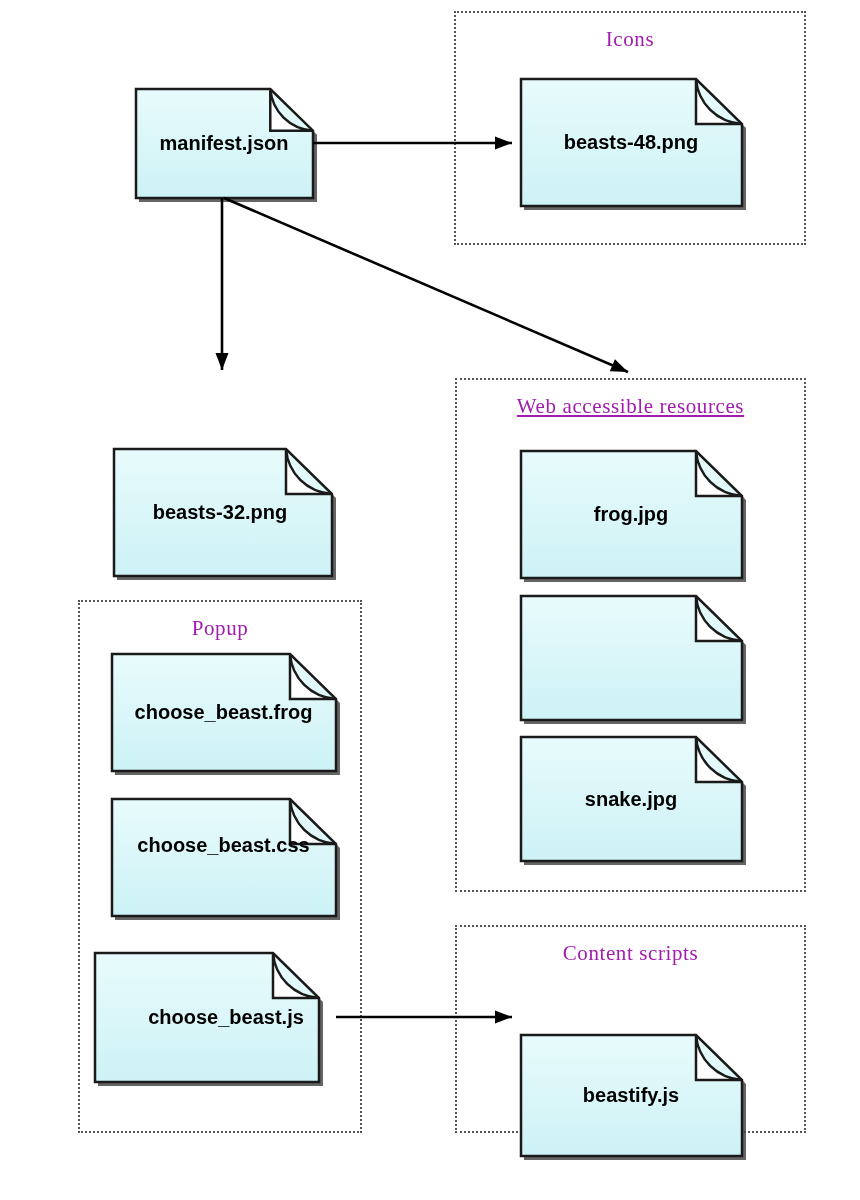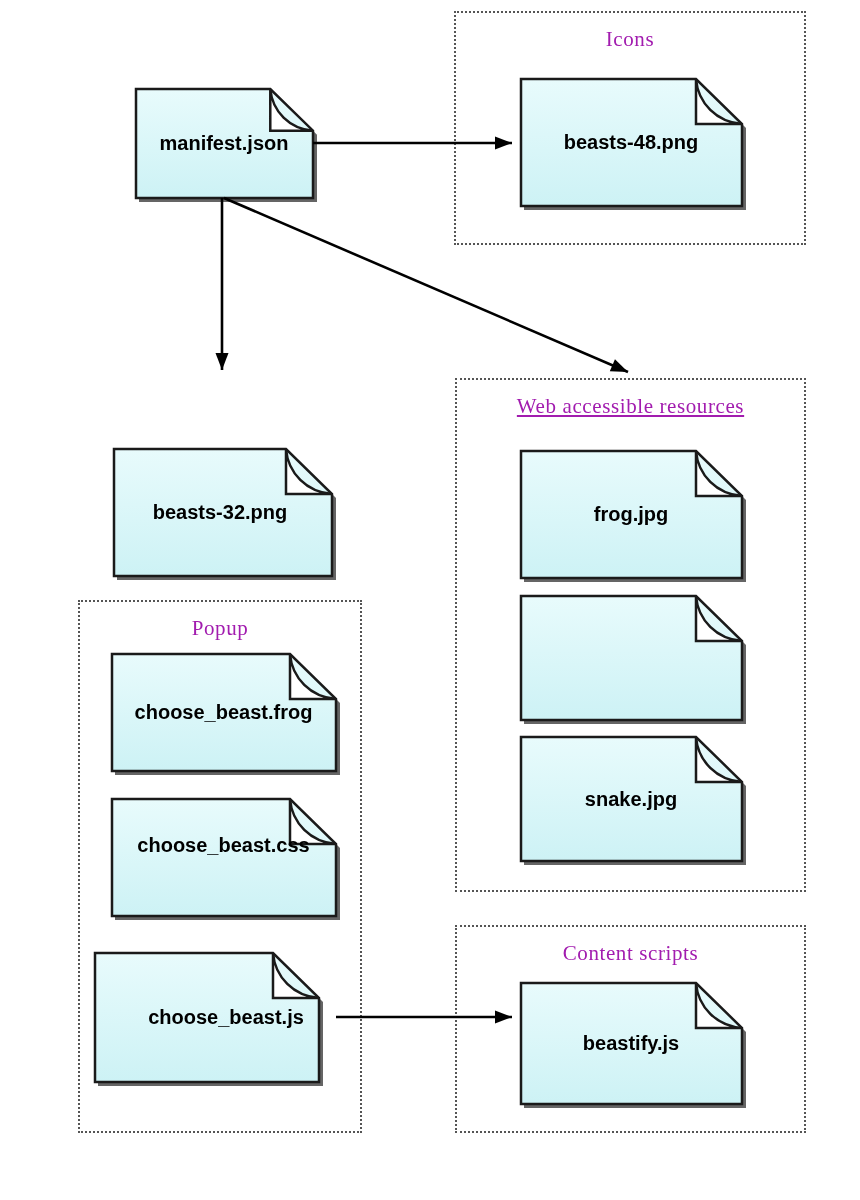--- a/index.html
+++ b/index.html
@@ -213,21 +213,21 @@
             <stop offset="0%" stop-color="#e8fbfc"></stop>
             <stop offset="100%" stop-color="#cdf2f5"></stop>
           </linearGradient>
         </defs>
         <path d="M 4 4 L 180 4 L 226 50 L 226 129 L 4 129 Z" fill="#4a4a4a" opacity="0.85"></path>
         <path d="M 1 1 L 176 1 L 222 46 L 222 125 L 1 125 Z" fill="url(#grad-turtle)" stroke="#1a1a1a" stroke-width="2.5" stroke-linejoin="miter"></path>
         <path d="M 176 1 C 178 25.3, 196.7 44, 222 46 L 176 46 Z" fill="#ffffff" stroke="#1a1a1a" stroke-width="2.5" stroke-linejoin="miter"></path>
       </svg>
     <div class="file-label">snake.jpg</div>
   </div>
-  <div class="file-node" id="node-beastify" style="left: 520px; top: 982px; width: 222px; height: 122px;">
+  <div class="file-node" id="node-beastify" style="left: 520px; top: 1034px; width: 222px; height: 122px;">
       <svg width="228" height="128" viewBox="0 0 228 128">
         <defs>
           <linearGradient id="grad-beastify" x1="0" y1="0" x2="0" y2="1">
             <stop offset="0%" stop-color="#e8fbfc"></stop>
             <stop offset="100%" stop-color="#cdf2f5"></stop>
           </linearGradient>
         </defs>
         <path d="M 4 4 L 180 4 L 226 50 L 226 126 L 4 126 Z" fill="#4a4a4a" opacity="0.85"></path>
         <path d="M 1 1 L 176 1 L 222 46 L 222 122 L 1 122 Z" fill="url(#grad-beastify)" stroke="#1a1a1a" stroke-width="2.5" stroke-linejoin="miter"></path>
         <path d="M 176 1 C 178 25.3, 196.7 44, 222 46 L 176 46 Z" fill="#ffffff" stroke="#1a1a1a" stroke-width="2.5" stroke-linejoin="miter"></path>

